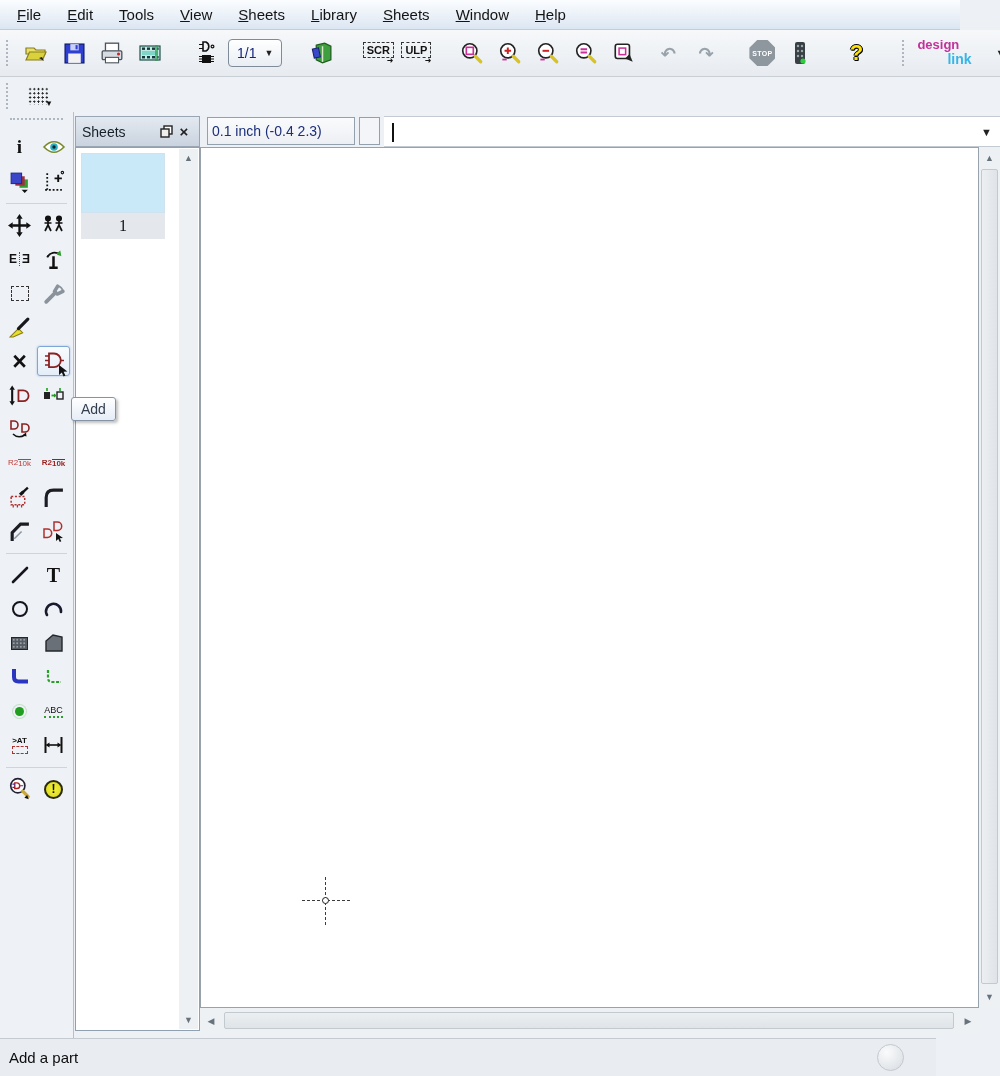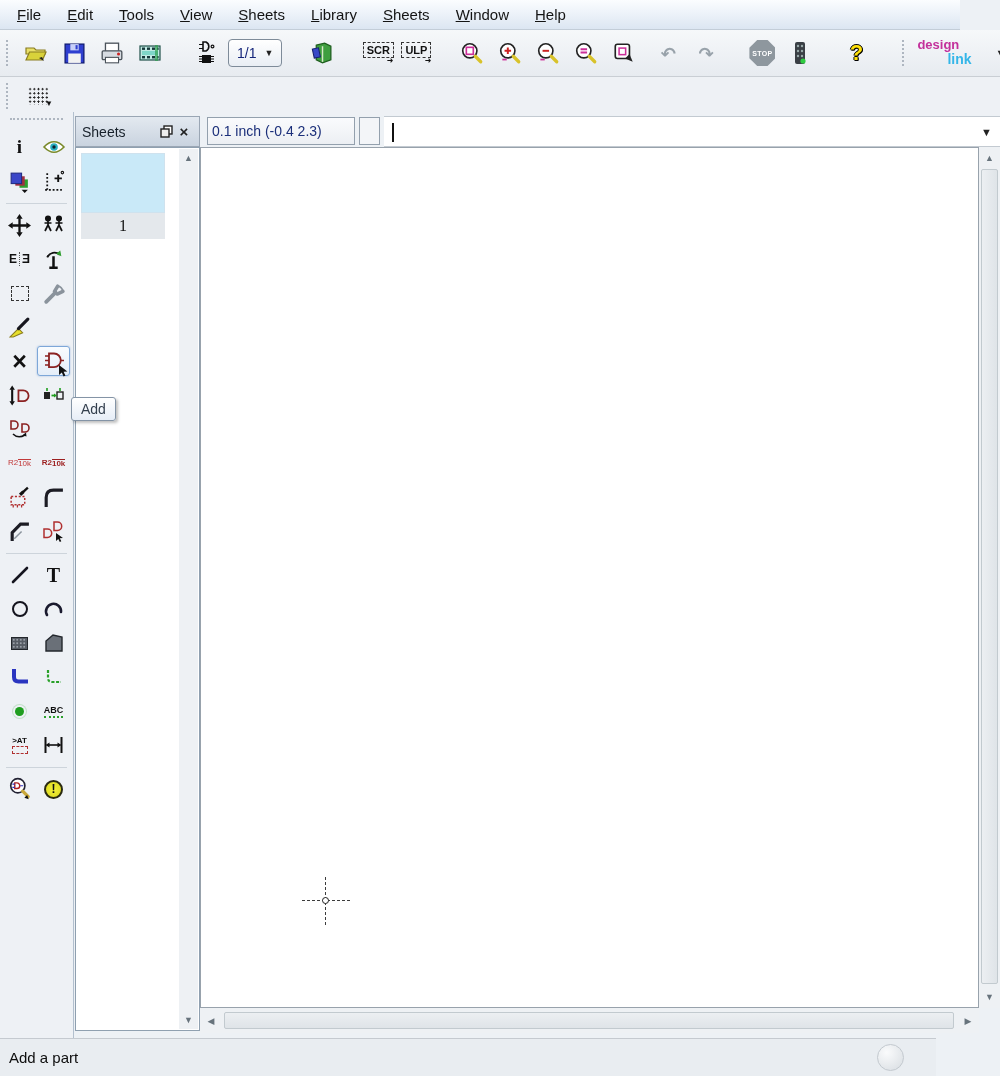--- a/index.html
+++ b/index.html
@@ -82,21 +82,21 @@
   .g-serif { font-family:"Liberation Serif", serif; font-weight:bold; font-size:19px; color:#111; }
   .g-big { font-size:25px; font-weight:bold; color:#111; line-height:20px; }
   .g-T { font-family:"Liberation Serif", serif; font-size:20px; font-weight:bold; color:#111; }
   .ring { width:16px; height:16px; border:2.5px solid #14141e; border-radius:50%; }
   .dashbox { width:18px; height:15px; border:1.6px dashed #333; }
   .rect-tool { width:17px; height:13px; background:#565c64;
     background-image:radial-gradient(#9aa0a8 25%, transparent 28%); background-size:3.5px 3.5px;
     border:1px solid #23272c; }
   .junction-dot { width:9px; height:9px; background:#1f9e1f; border-radius:50%;
     box-shadow:0 0 0 2px #eef1f5, 0 0 0 3px #1f9e1f33; }
-  .label-abc { font-size:9px; font-weight:bold; color:#111; border-bottom:2px dotted #2aa02a; padding-bottom:1px; }
+  .label-abc { font-size:9px; font-weight:normal; color:#111; border-bottom:2px dotted #2aa02a; padding-bottom:1px; }
   .attr-stack { display:flex; flex-direction:column; align-items:center; }
   .attr-stack .t { font-size:8px; font-weight:bold; color:#111; }
   .attr-stack .b { width:16px; height:8px; border:1.4px dashed #b03030; margin-top:1px; }
   .mirror-g { display:flex; align-items:center; gap:2px; font-size:12px; font-weight:bold; color:#111; }
   .mirror-g .mid { width:0; height:14px; border-left:1.5px dotted #555; }
   .nv { display:flex; align-items:center; line-height:8px; }
   .nv .l1 { font-size:8px; color:#c23a3a; }
   .nv .l2 { font-size:8px; color:#c23a3a; border-top:1px solid #c23a3a; }
   .nv.bold .l1, .nv.bold .l2 { font-weight:bold; color:#9c1f1f; border-color:#9c1f1f; }
   .err-circle { width:19px; height:19px; border-radius:50%; background:radial-gradient(#f6f23a,#d8d61e);

